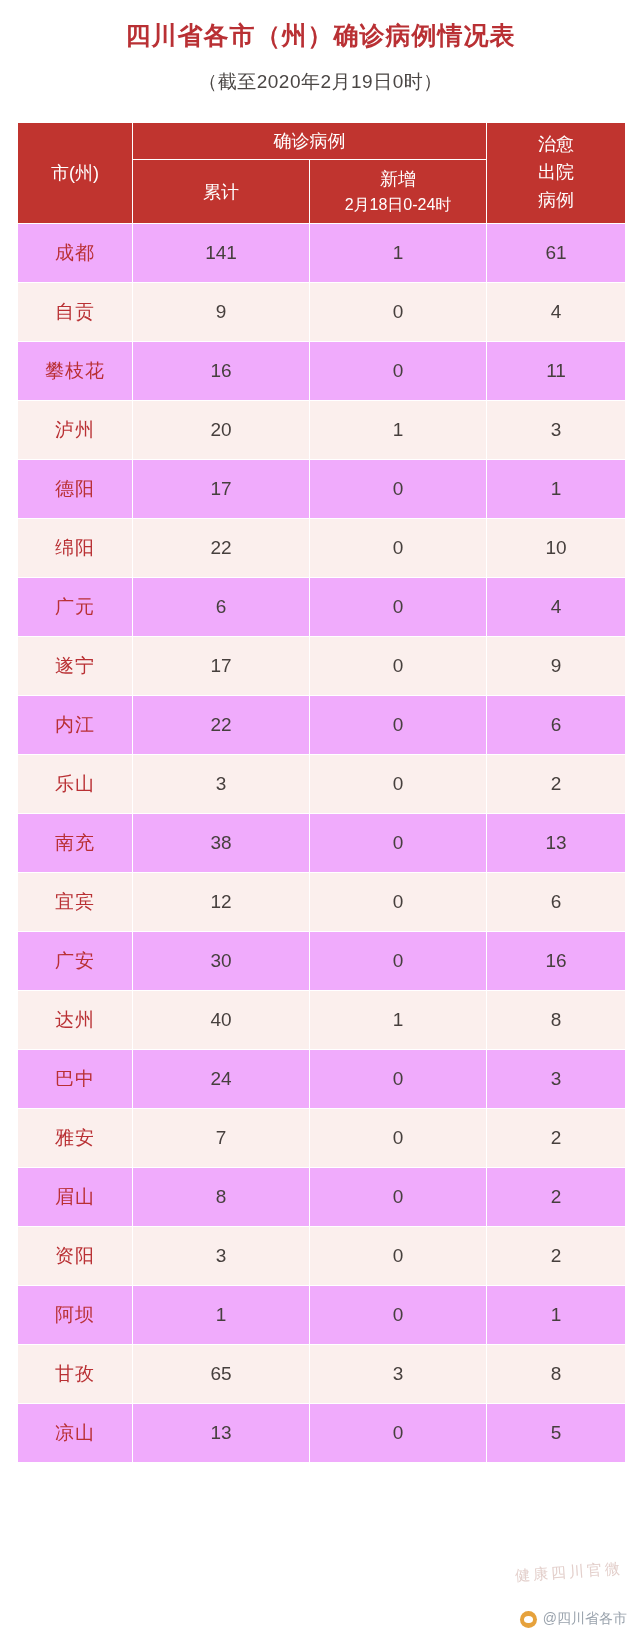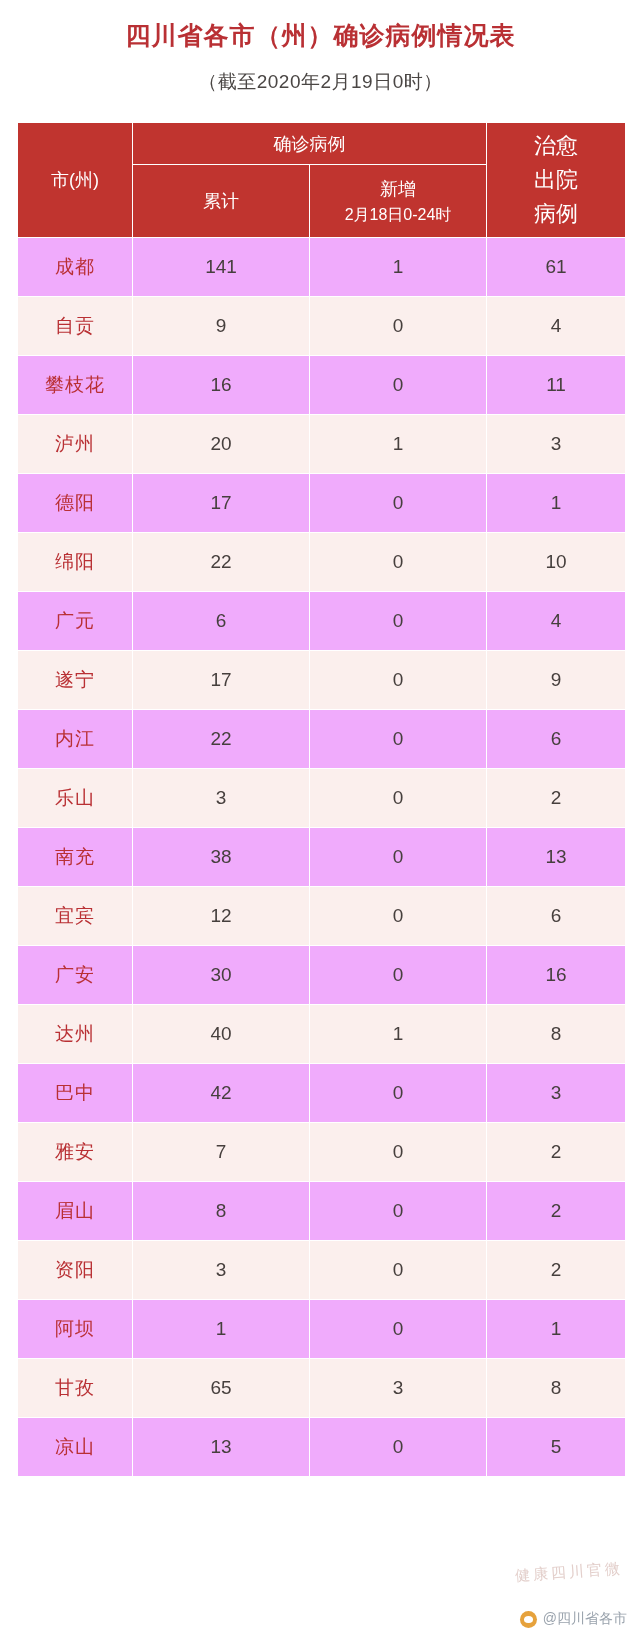--- a/index.html
+++ b/index.html
@@ -65,21 +65,21 @@
     font-size: 18px;
   }
   .hdr-total {
     width: 98px;
   }
   .hdr-new {
     width: 205px;
   }
   .hdr-cured {
     width: 134px;
-    font-size: 22px;
+    font-size: 18px;
     line-height: 1.55;
   }
   .hdr-confirmed {
     font-size: 18px;
   }
   .hdr-new-main {
     font-size: 18px;
     line-height: 1.5;
   }
   .hdr-new-sub {
@@ -253,21 +253,21 @@
             <td class="num">16</td>
           </tr>
           <tr class="even">
             <td class="city">达州</td>
             <td class="num">40</td>
             <td class="num">1</td>
             <td class="num">8</td>
           </tr>
           <tr class="odd">
             <td class="city">巴中</td>
-            <td class="num">42</td>
+            <td class="num">24</td>
             <td class="num">0</td>
             <td class="num">3</td>
           </tr>
           <tr class="even">
             <td class="city">雅安</td>
             <td class="num">7</td>
             <td class="num">0</td>
             <td class="num">2</td>
           </tr>
           <tr class="odd">

